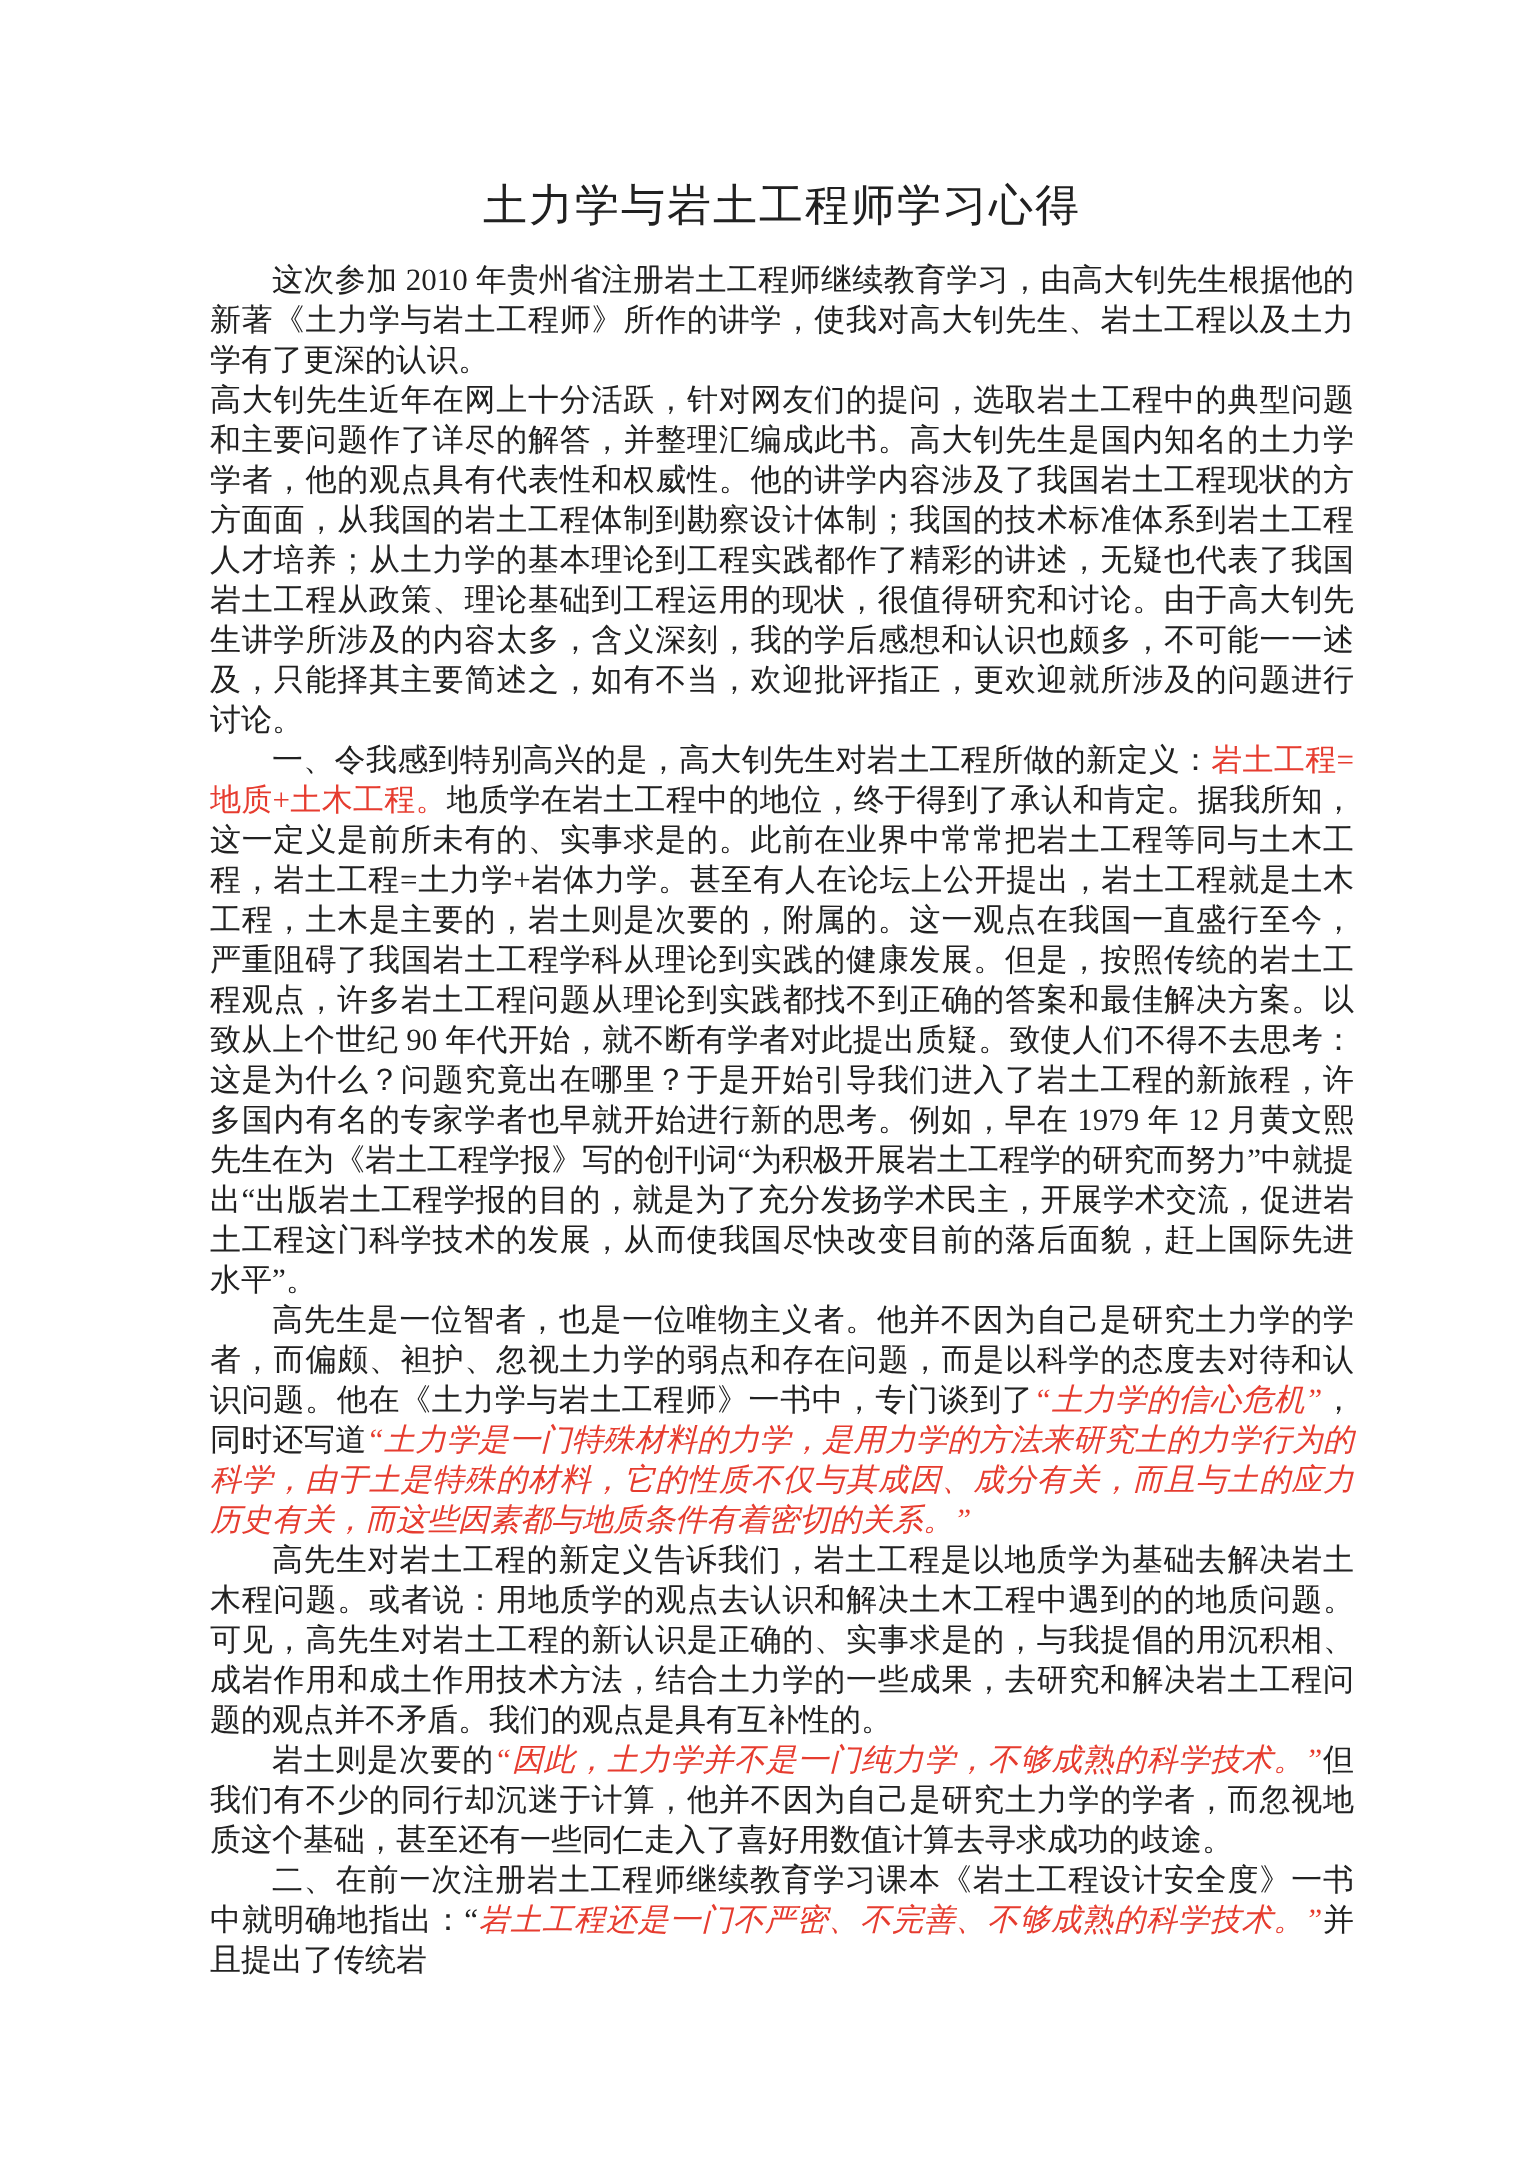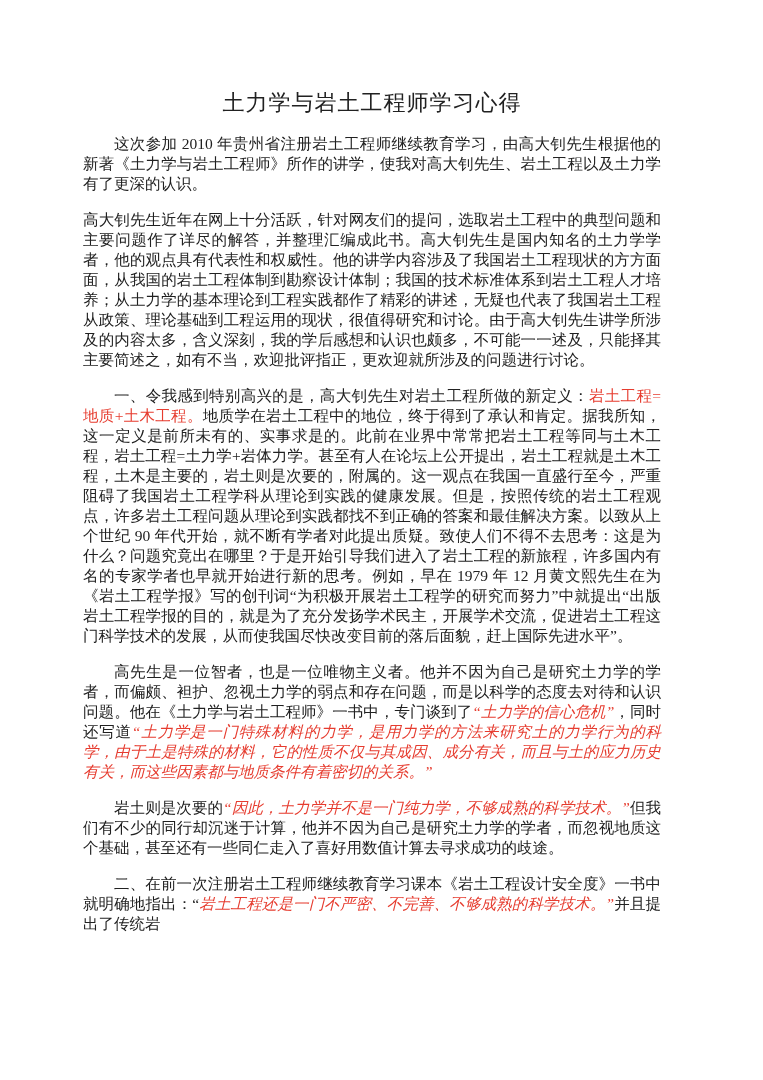--- a/index.html
+++ b/index.html
@@ -6,36 +6,36 @@
     margin: 0;
     padding: 0;
     background: #ffffff;
   }
   .page {
     position: relative;
     width: 763px;
     height: 1080px;
     box-sizing: border-box;
     background: #ffffff;
-    padding: 88px 86px 0 67px;
+    padding: 88px 86px 0 105px;
     overflow: hidden;
     font-family: "Liberation Serif", "DejaVu Serif", serif;
     color: #212121;
   }
   .doc-title {
     margin: 0 0 13px 0;
     font-size: 22px;
     font-weight: normal;
     line-height: 30px;
     text-align: center;
     color: #212121;
     letter-spacing: 1px;
   }
   .para {
-    margin: 16px;
+    margin: 0;
     font-size: 15.5px;
     line-height: 20px;
     text-align: justify;
     text-justify: inter-ideograph;
     color: #212121;
   }
   .para.indent {
     text-indent: 2em;
   }
   .red {
@@ -61,20 +61,23 @@
   </p>
 
   <p class="para indent">
     <span>一、令我感到特别高兴的是，高大钊先生对岩土工程所做的新定义：</span><span class="red">岩土工程=地质+土木工程。</span><span>地质学在岩土工程中的地位，终于得到了承认和肯定。据我所知，这一定义是前所未有的、实事求是的。此前在业界中常常把岩土工程等同与土木工程，岩土工程=土力学+岩体力学。甚至有人在论坛上公开提出，岩土工程就是土木工程，土木是主要的，岩土则是次要的，附属的。这一观点在我国一直盛行至今，严重阻碍了我国岩土工程学科从理论到实践的健康发展。但是，按照传统的岩土工程观点，许多岩土工程问题从理论到实践都找不到正确的答案和最佳解决方案。以致从上个世纪 90 年代开始，就不断有学者对此提出质疑。致使人们不得不去思考：这是为什么？问题究竟出在哪里？于是开始引导我们进入了岩土工程的新旅程，许多国内有名的专家学者也早就开始进行新的思考。例如，早在 1979 年 12 月黄文熙先生在为《岩土工程学报》写的创刊词“为积极开展岩土工程学的研究而努力”中就提出“出版岩土工程学报的目的，就是为了充分发扬学术民主，开展学术交流，促进岩土工程这门科学技术的发展，从而使我国尽快改变目前的落后面貌，赶上国际先进水平”。</span>
   </p>
 
   <p class="para indent">
     <span>高先生是一位智者，也是一位唯物主义者。他并不因为自己是研究土力学的学者，而偏颇、袒护、忽视土力学的弱点和存在问题，而是以科学的态度去对待和认识问题。他在《土力学与岩土工程师》一书中，专门谈到了</span><span class="red italic">“土力学的信心危机”</span><span>，同时还写道</span><span class="red italic">“土力学是一门特殊材料的力学，是用力学的方法来研究土的力学行为的科学，由于土是特殊的材料，它的性质不仅与其成因、成分有关，而且与土的应力历史有关，而这些因素都与地质条件有着密切的关系。”</span>
   </p>
 
+  <p class="para indent">
+    <span>高先生对岩土工程的新定义告诉我们，岩土工程是以地质学为基础去解决岩土木程问题。或者说：用地质学的观点去认识和解决土木工程中遇到的的地质问题。可见，高先生对岩土工程的新认识是正确的、实事求是的，与我提倡的用沉积相、成岩作用和成土作用技术方法，结合土力学的一些成果，去研究和解决岩土工程问题的观点并不矛盾。我们的观点是具有互补性的。</span>
+  </p>
 
   <p class="para indent">
     <span>岩土则是次要的</span><span class="red italic">“因此，土力学并不是一门纯力学，不够成熟的科学技术。”</span><span>但我们有不少的同行却沉迷于计算，他并不因为自己是研究土力学的学者，而忽视地质这个基础，甚至还有一些同仁走入了喜好用数值计算去寻求成功的歧途。</span>
   </p>
 
 
   <p class="para indent">
     <span>二、在前一次注册岩土工程师继续教育学习课本《岩土工程设计安全度》一书中就明确地指出：“</span><span class="red italic">岩土工程还是一门不严密、不完善、不够成熟的科学技术。”</span><span>并且提出了传统岩</span>
   </p>
 

